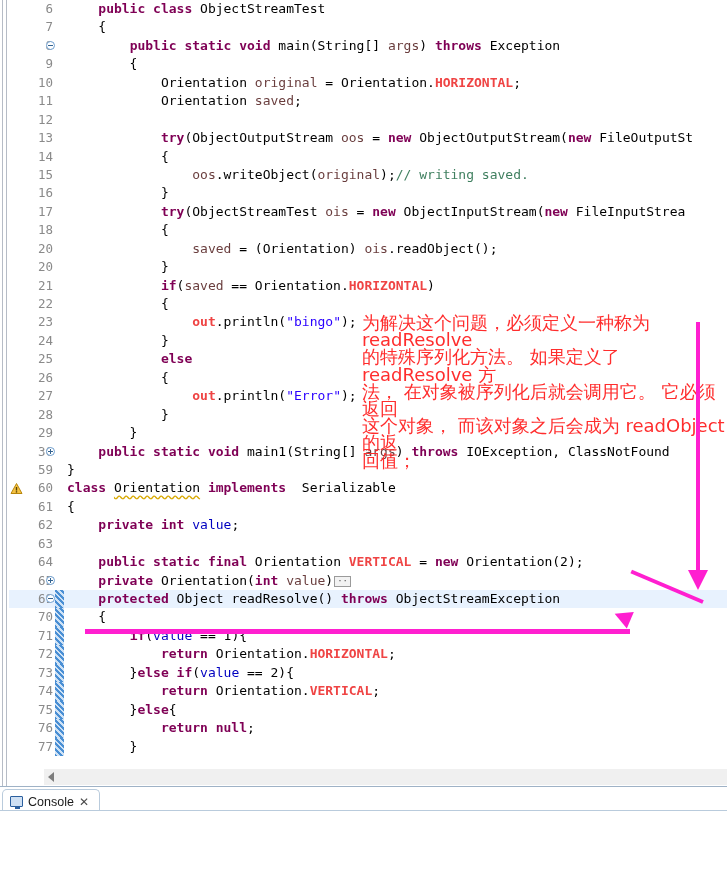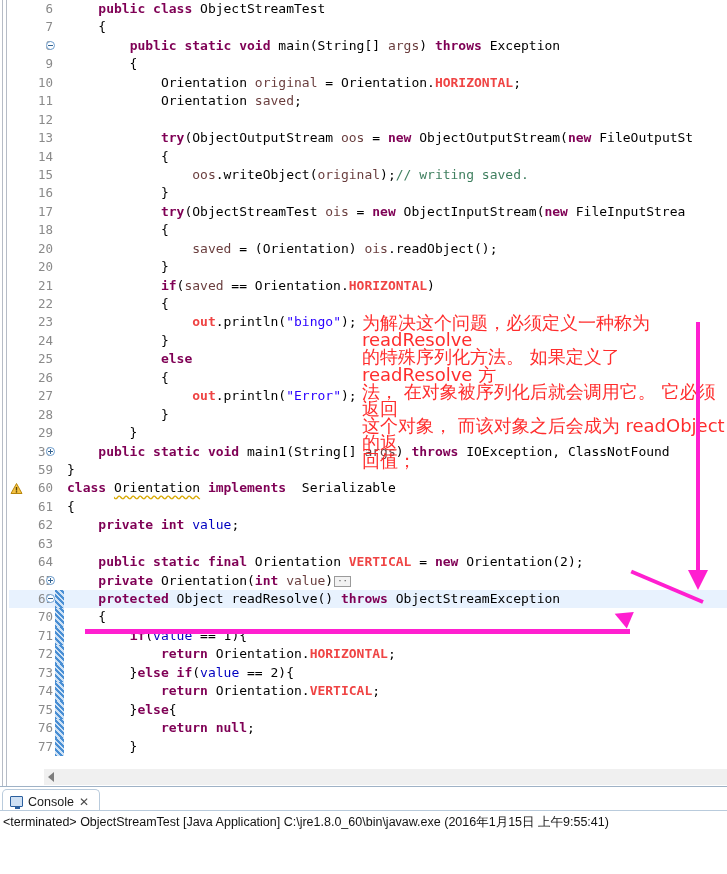--- a/index.html
+++ b/index.html
@@ -271,17 +271,16 @@
 
   <div class="console">
     <div class="tabstrip">
       <div class="tab">
         <span class="mon"></span>
         <span>Console</span>
         <span class="xx">✕</span>
       </div>
       <div class="tab-underline"></div>
     </div>
-    <div class="termline">&lt;terminated&gt; ObjectStreamTest [Java Application] C:\jre1.8.0_60\bin\javaw.exe (2016年1月15日 上午9:55:41)</div>
 
   </div>
 
 </div>
 
 </body></html>

